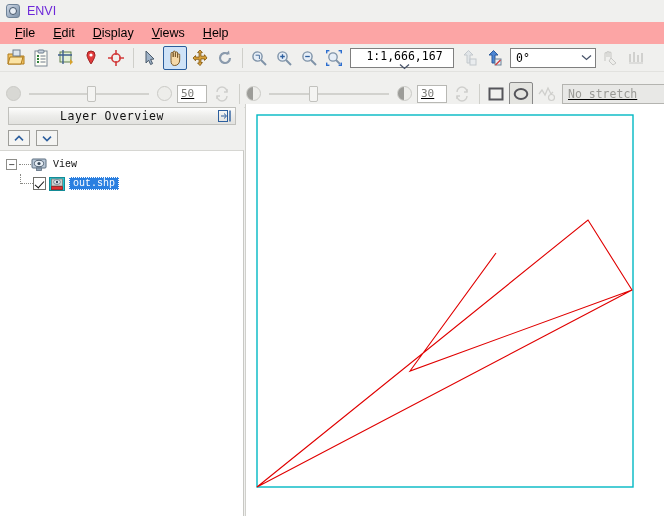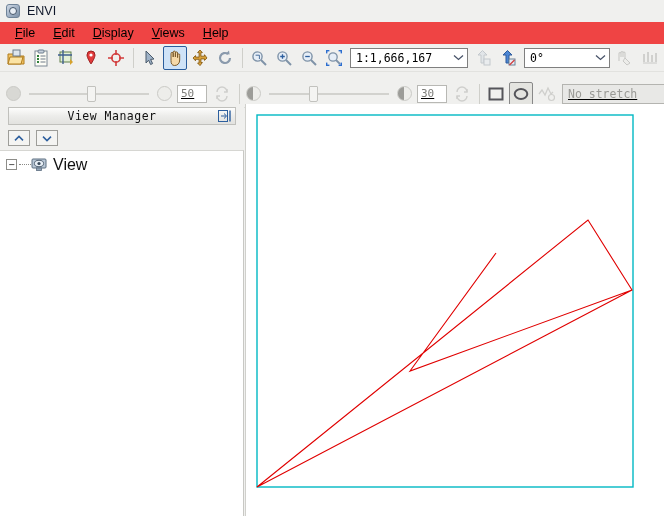--- a/index.html
+++ b/index.html
@@ -40,28 +40,28 @@
   }
   .title-icon .inner {
     position: absolute; left: 4px; top: 3.5px;
     width: 8px; height: 8px;
     border-radius: 50%;
     border: 1.5px solid #45566a;
     background: #e8eef5;
   }
   .title-text {
     font-size: 12.5px;
-    color: #0f172a;
+    color: #6d28d9;
   }
 
   
   .menubar {
     position: absolute; left: 0; top: 22px;
     width: 664px; height: 22px;
-    background: #ef4444;
+    background: #fca5a5;
     display: flex; align-items: center;
     padding-left: 6px;
   }
   .menu-item {
     padding: 2px 9px;
     font-size: 12.5px;
     color: #000;
     cursor: default;
     white-space: nowrap;
   }
@@ -113,21 +113,21 @@
     margin: 0 3px;
     flex: 0 0 auto;
     position: relative;
   }
   .combo .cval { flex: 1 1 auto; white-space: nowrap; }
   .combo .carrow {
     width: 18px; height: 100%;
     display: flex; align-items: center; justify-content: center;
   }
   .combo.dis { background: #e8e8e6; border-color: #b4b4b0; color: #9a9a96; }
-  .combo.zoomcombo { width: 118px; }
+  .combo.zoomcombo { width: 104px; flex-direction: column; }
   .combo.rotcombo { width: 86px; }
   .combo.stretchcombo { width: 140px; }
 
   .numbox {
     width: 30px; height: 18px;
     border: 1px solid #b8b8b4;
     background: #fff;
     font-family: "DejaVu Sans Mono", monospace;
     font-size: 11px;
     color: #7d7d79;
@@ -250,22 +250,22 @@
   .chk.on::after {
     content: "";
     position: absolute; left: 3px; top: 1px;
     width: 4px; height: 8px;
     border: solid #111;
     border-width: 0 1.6px 1.6px 0;
     transform: rotate(42deg);
   }
   .tico { width: 16px; height: 14px; flex: 0 0 auto; margin-right: 4px; }
   .tlabel {
-    font-family: Liberation Sans, sans-serif;
-    font-size: 16px;
+    font-family: Liberation Mono, monospace;
+    font-size: 10px;
     color: #111;
     padding: 0 2px;
   }
   .tlabel.sel {
     background: #2a7fe0;
     color: #ffffff;
     border: 1px dotted #ffffff;
     padding: 0 3px;
   }
 
@@ -529,21 +529,21 @@
     <div class="combo stretchcombo dis">
       <span class="cval">No stretch</span>
 
     </div>
 
   </div>
 
   <div class="panel">
 
     <div class="panel-header">
-      <div class="panel-title">View Manager</div>
+      <div class="panel-title">Layer Overview</div>
       <div class="panel-dock">
         <svg width="14" height="12" viewBox="0 0 14 12">
           <rect x="0.5" y="0.5" width="9" height="11" fill="none" stroke="#2d5f9e" stroke-width="1"></rect>
           <path d="M3 6h5M6 3.5L8.6 6 6 8.5" fill="none" stroke="#2d5f9e" stroke-width="1"></path>
           <path d="M12 0.5v11" stroke="#2d5f9e" stroke-width="1.4"></path>
         </svg>
       </div>
     </div>
 
     <div class="navbtns">
@@ -569,20 +569,36 @@
             <rect x="1" y="1" width="14" height="9" rx="1" fill="#b9c7d6" stroke="#5c6e80" stroke-width="1"></rect>
             <ellipse cx="8" cy="5.5" rx="4.6" ry="3.2" fill="#e8eff6" stroke="#4a5a6b" stroke-width=".9"></ellipse>
             <circle cx="8" cy="5.5" r="1.6" fill="#3a4a5a"></circle>
             <rect x="5.5" y="10" width="5" height="2.5" fill="#94a6b8" stroke="#5c6e80" stroke-width=".8"></rect>
           </svg>
         </div>
         <div class="tlabel">View</div>
       </div>
 
 
+      <div class="trow">
+        <div class="indent"></div>
+        <div class="vline" style="height:10px;margin-left:0;align-self:flex-start;"></div>
+        <div class="dots"></div>
+        <div class="chk on"></div>
+        <div class="tico">
+          <svg width="16" height="14" viewBox="0 0 16 14">
+            <rect x="0.5" y="0.5" width="15" height="13" fill="#21c7d4" stroke="#148b96" stroke-width="1"></rect>
+            <rect x="2.5" y="2" width="11" height="7" fill="#cfcfcc" stroke="#7a7a76" stroke-width=".8"></rect>
+            <ellipse cx="8" cy="5" rx="3.4" ry="2.4" fill="#eff2f5" stroke="#5c6e80" stroke-width=".8"></ellipse>
+            <circle cx="8" cy="5" r="1.2" fill="#3a4a5a"></circle>
+            <rect x="2.5" y="9.6" width="11" height="3" fill="#e03030" stroke="#9b1f1f" stroke-width=".8"></rect>
+          </svg>
+        </div>
+        <div class="tlabel sel">out.shp</div>
+      </div>
 
     </div>
   </div>
 
   <div class="gutter-top"></div>
   <div class="mapwrap">
     <svg width="419" height="412" viewBox="0 0 419 412">
       <rect x="0" y="0" width="419" height="412" fill="#ffffff"></rect>
       <rect id="extentRect" x="11" y="11" width="376" height="372" fill="none" stroke="#00b8c4" stroke-width="1.4"></rect>
       <polyline id="vectorPoly" fill="none" stroke="#e00000" stroke-width="1.1" points="11,383 342,116 386,186 11,383 386,186 164,267 250,149 164,267"></polyline>

